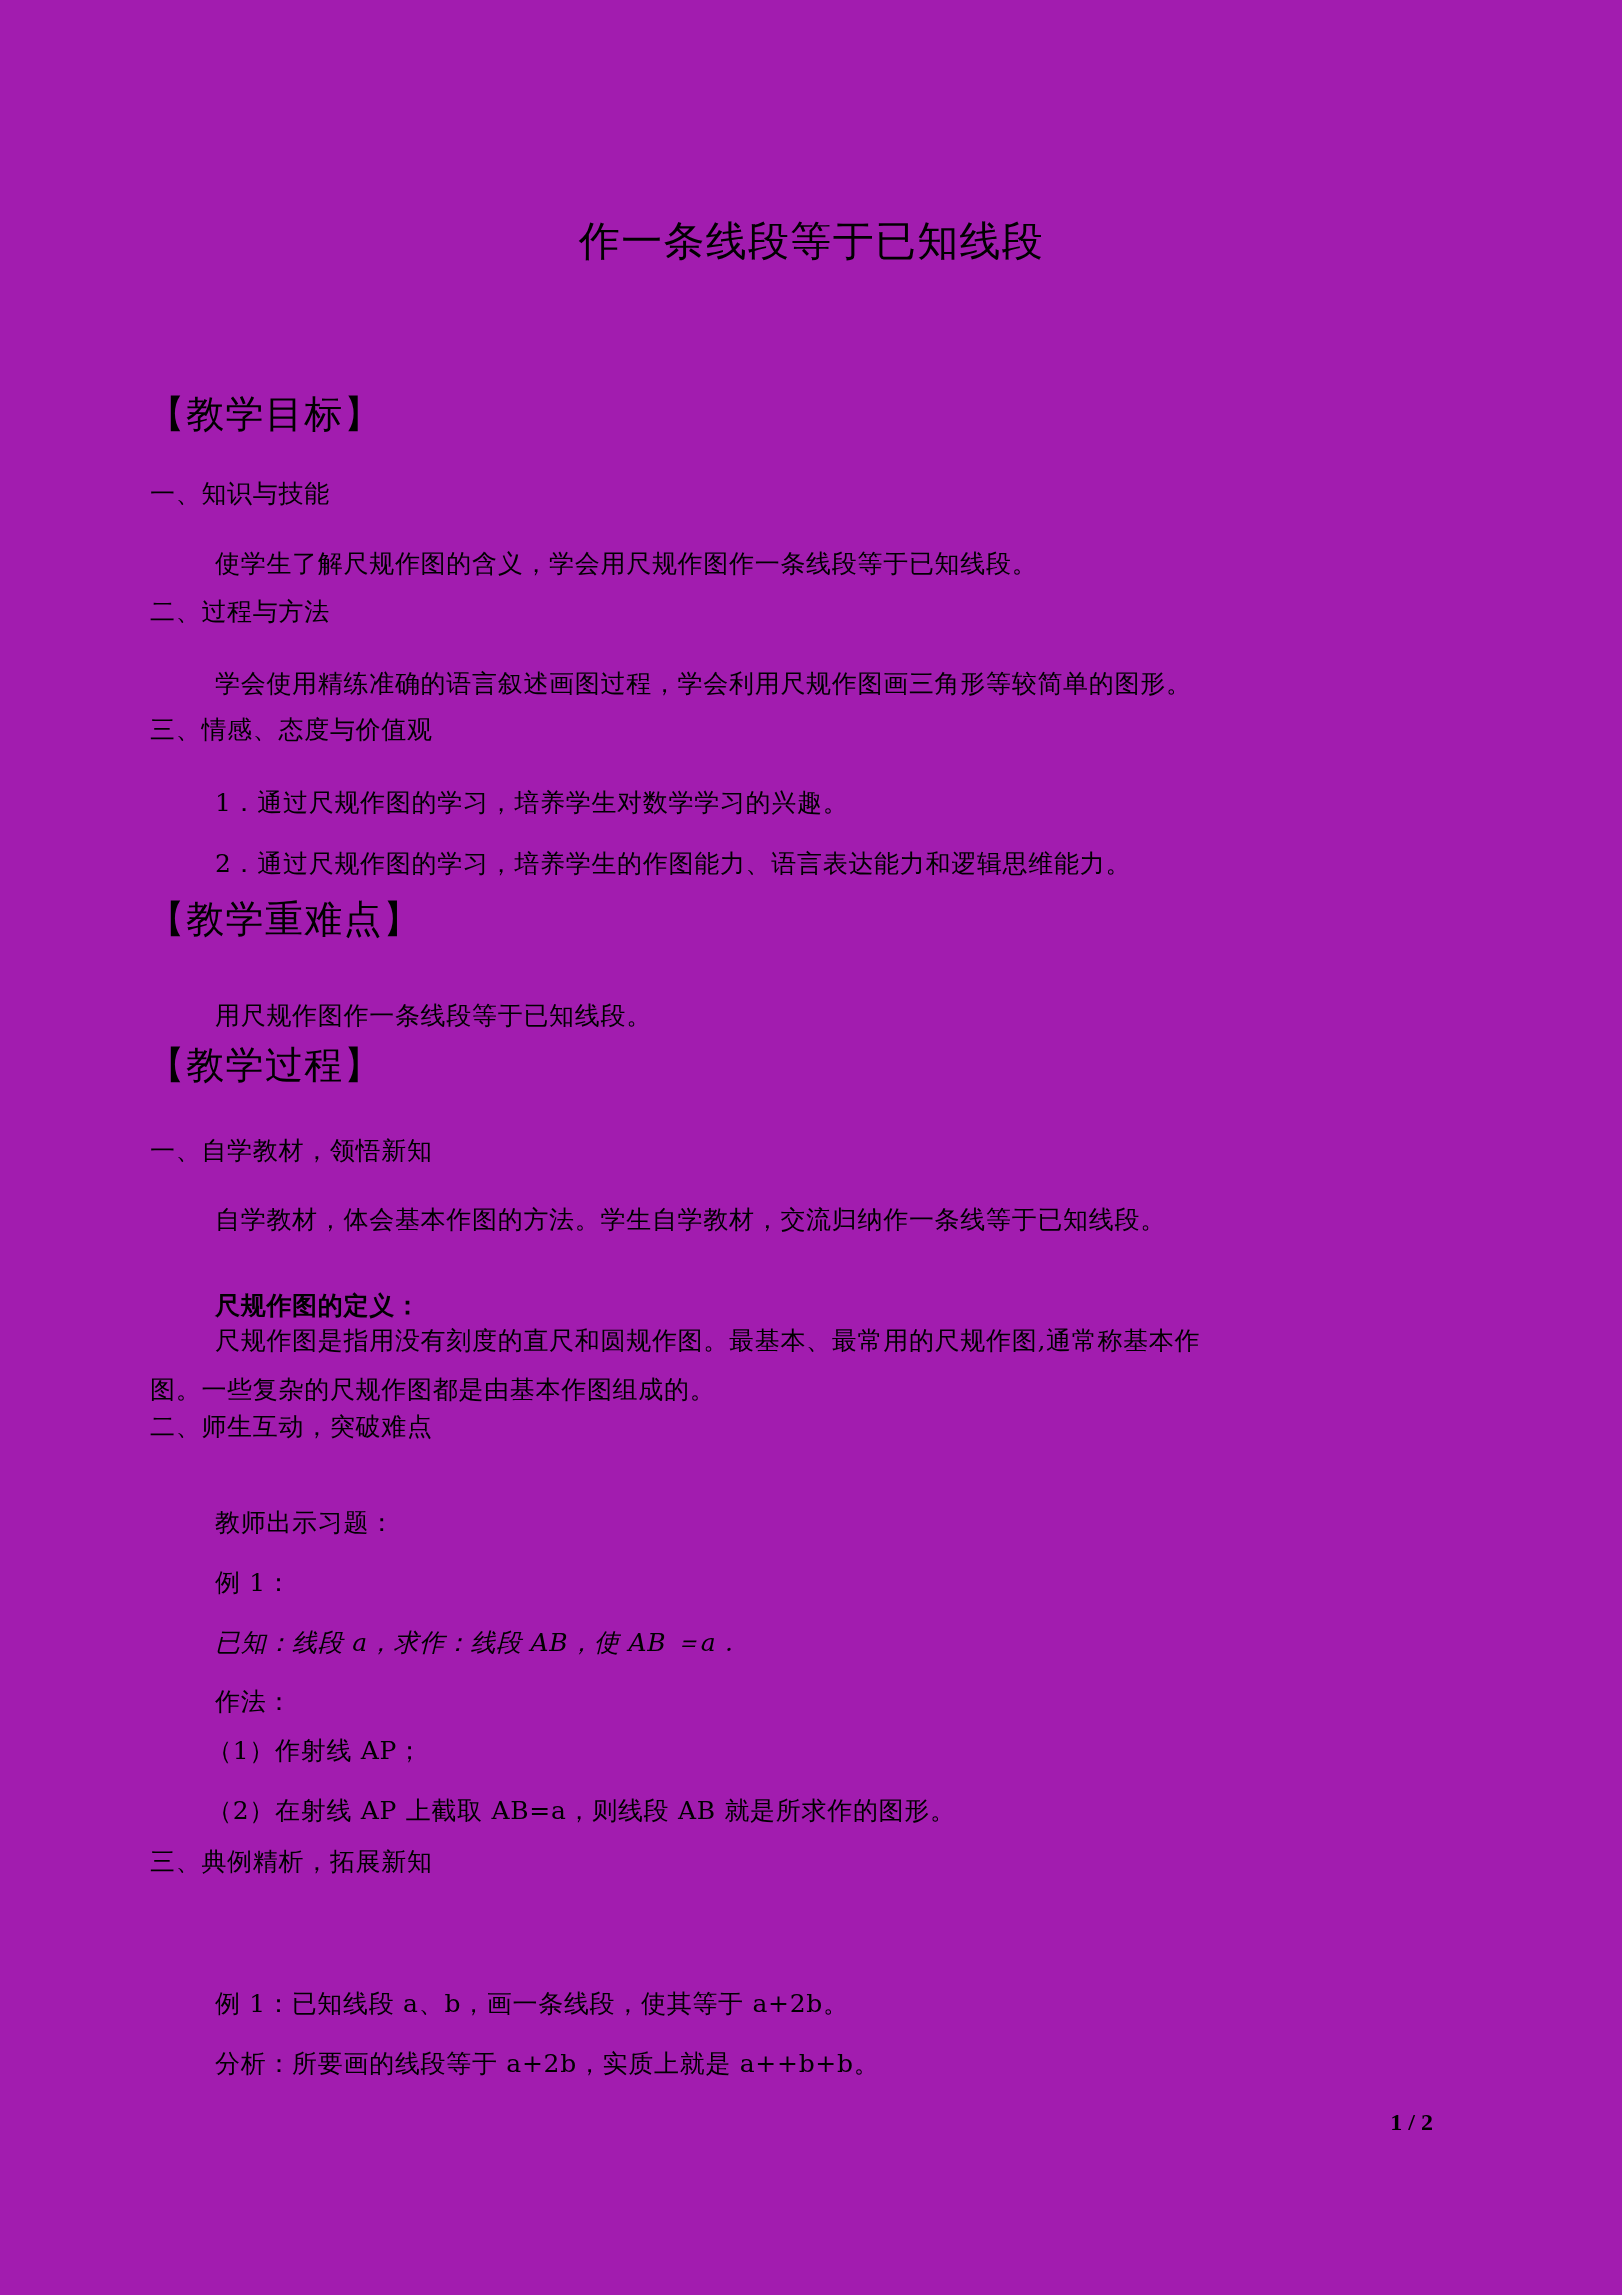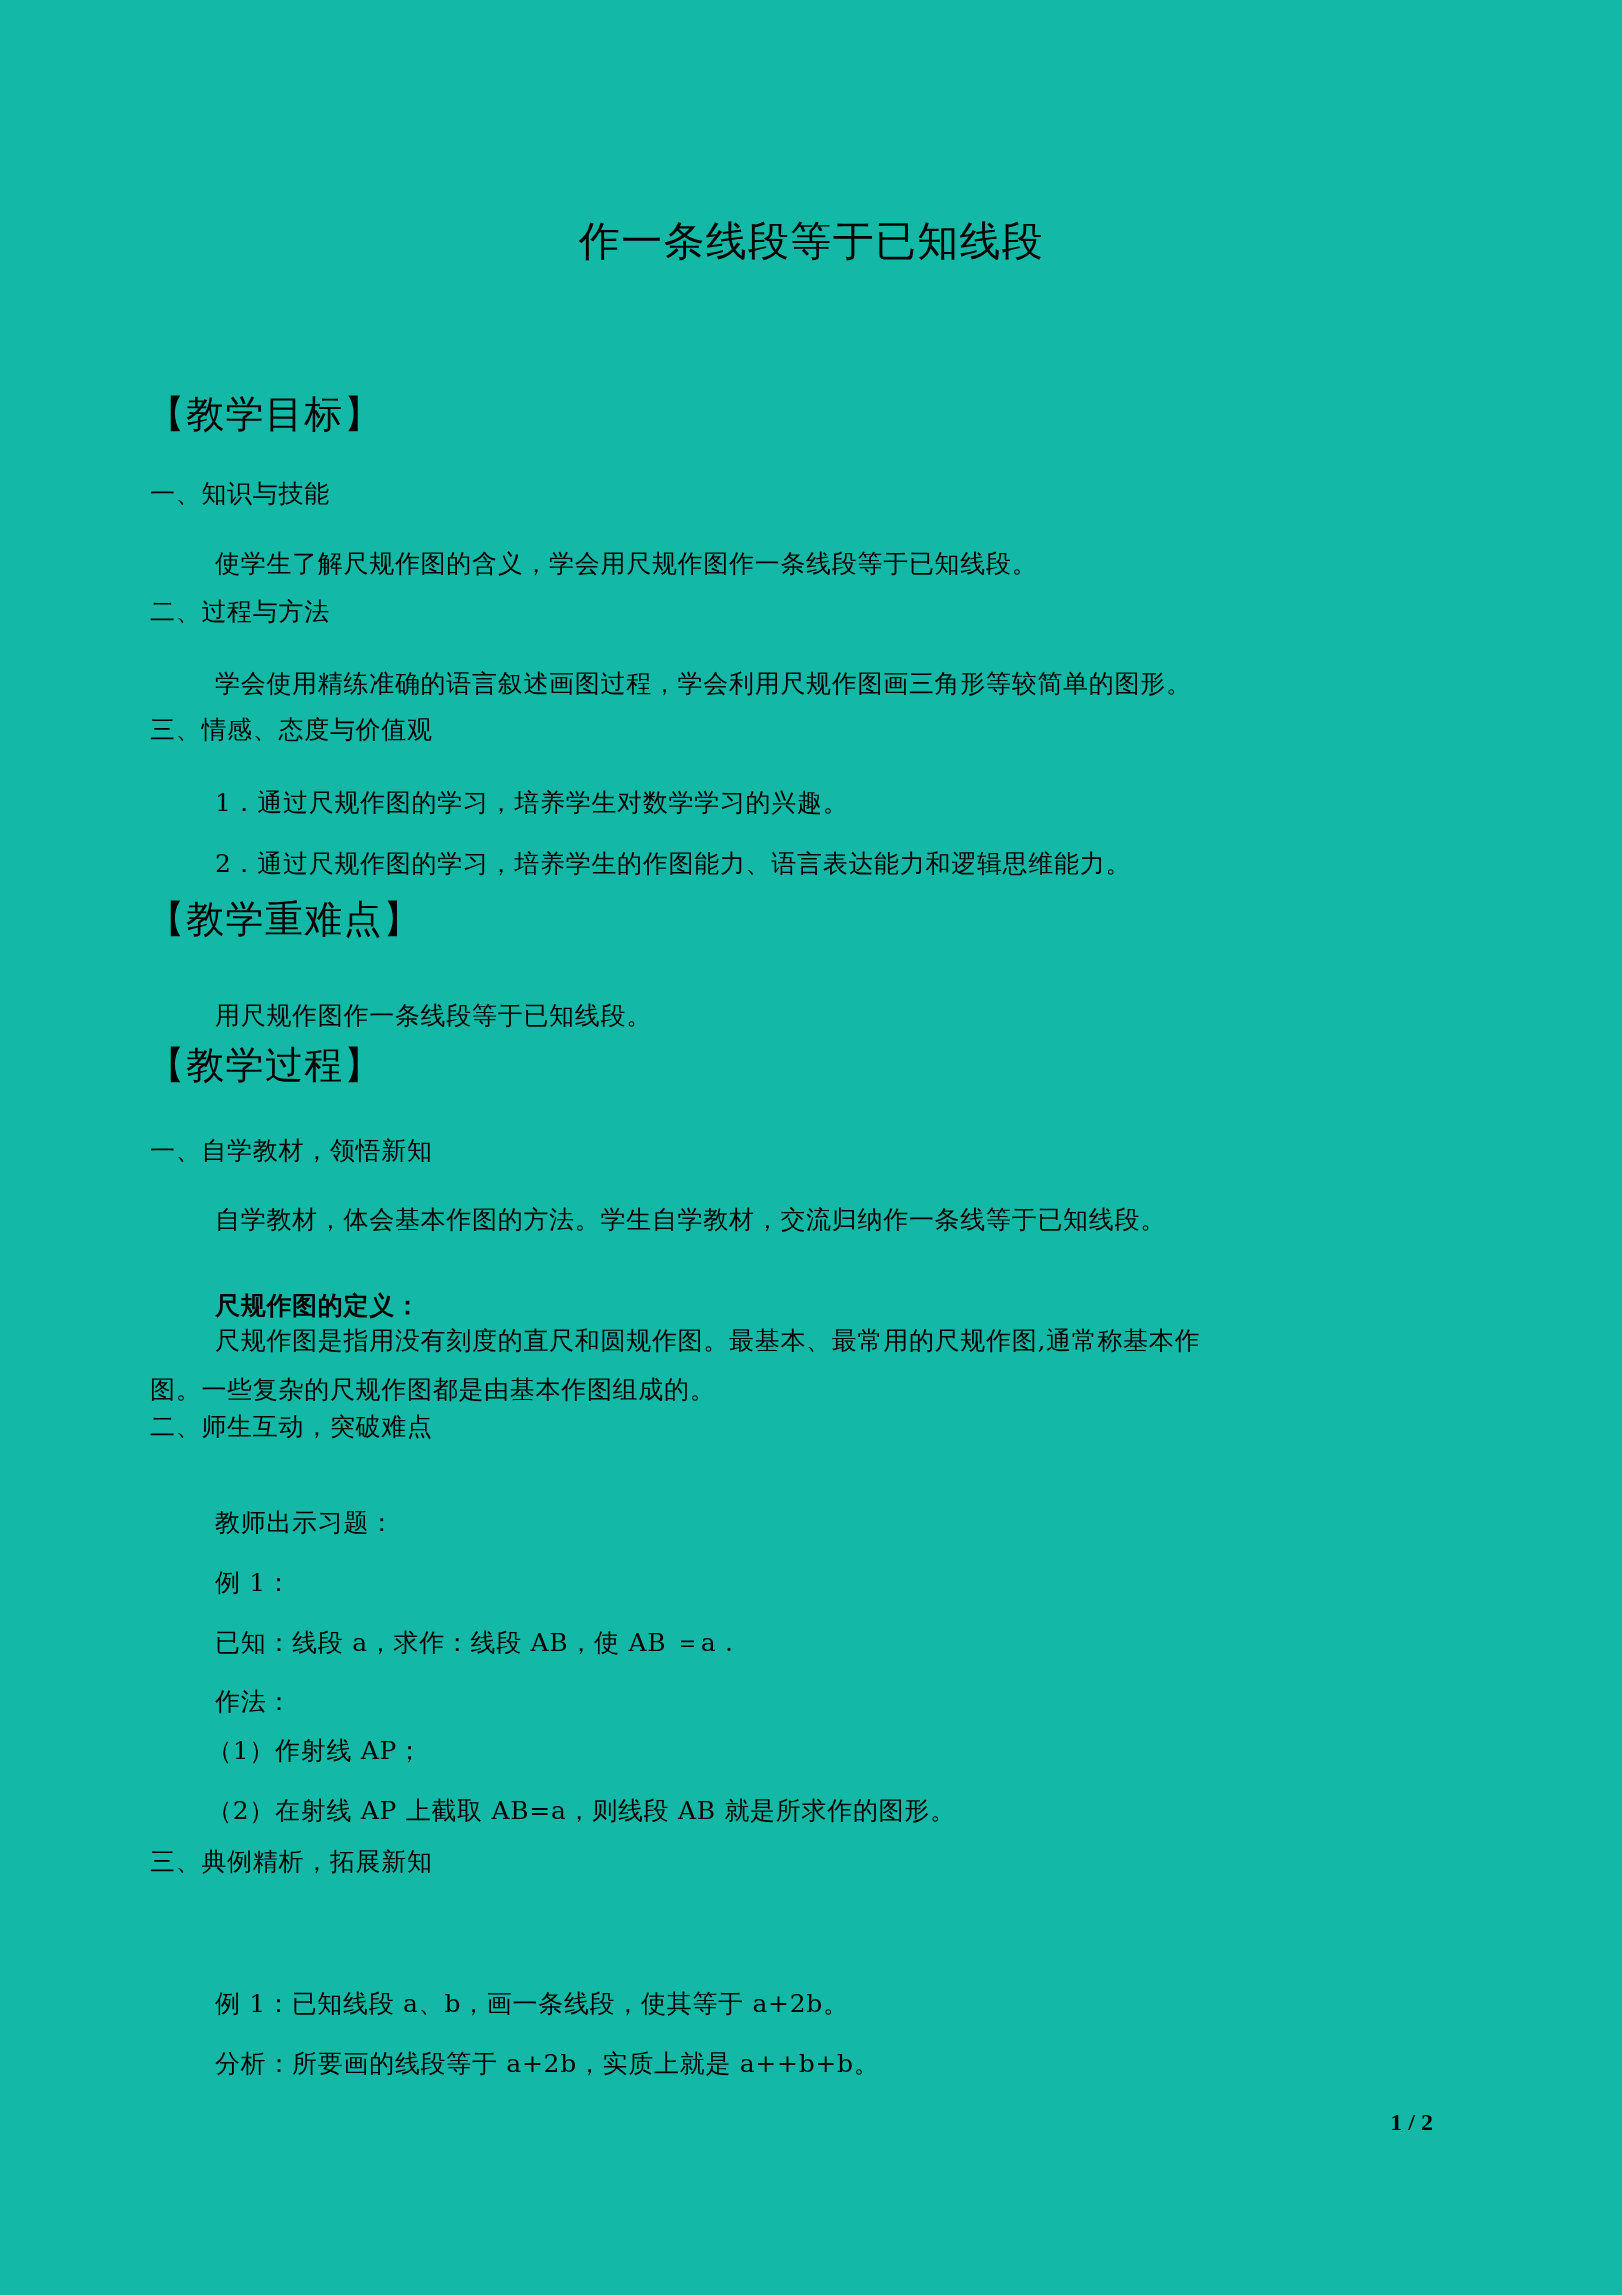--- a/index.html
+++ b/index.html
@@ -13,21 +13,21 @@
     position: relative;
     overflow: hidden;
     font-family: "DejaVu Serif", "Liberation Serif", serif;
     color: #000000;
   }
   .page {
     position: absolute;
     left: 0; top: 0;
     width: 1623px;
     height: 2295px;
-    background: #14b8a6;
+    background: #a21caf;
   }
   .line {
     position: absolute;
     white-space: nowrap;
     line-height: 1;
     font-size: 25px;
     letter-spacing: 0.7px;
   }
   .title {
     position: absolute;
@@ -88,21 +88,21 @@
 
   <div class="line l0" style="top:1138px;">一、自学教材，领悟新知</div>
   <div class="line l1" style="top:1196px;">自学教材，体会基本作图的方法。学生自学教材，交流归纳作一条线等于已知线段。</div>
   <div class="line l1" style="top:1282px;font-weight:bold;">尺规作图的定义：</div>
   <div class="line l1" style="top:1317px;">尺规作图是指用没有刻度的直尺和圆规作图。最基本、最常用的尺规作图,通常称基本作</div>
   <div class="line l0" style="top:1377px;">图。一些复杂的尺规作图都是由基本作图组成的。</div>
 
   <div class="line l0" style="top:1414px;">二、师生互动，突破难点</div>
   <div class="line l1" style="top:1499px;">教师出示习题：</div>
   <div class="line l1" style="top:1559px;">例 1：</div>
-  <div class="line l1" style="top:1619px;">已知：线段 a，求作：线段 AB，使 AB ＝a .</div>
+  <div class="line l1" style="top:1619px;font-style:italic;">已知：线段 a，求作：线段 AB，使 AB ＝a .</div>
   <div class="line l1" style="top:1678px;">作法：</div>
   <div class="line" style="left:207px; top:1738px;">（1）作射线 AP；</div>
   <div class="line" style="left:207px; top:1798px;">（2）在射线 AP 上截取 AB=a，则线段 AB 就是所求作的图形。</div>
 
   <div class="line l0" style="top:1849px;">三、典例精析，拓展新知</div>
   <div class="line l1" style="top:1980px;">例 1：已知线段 a、b，画一条线段，使其等于 a+2b。</div>
   <div class="line l1" style="top:2040px;">分析：所要画的线段等于 a+2b，实质上就是 a++b+b。</div>
 
   <div class="page-number">1 / 2</div>
 </div>

